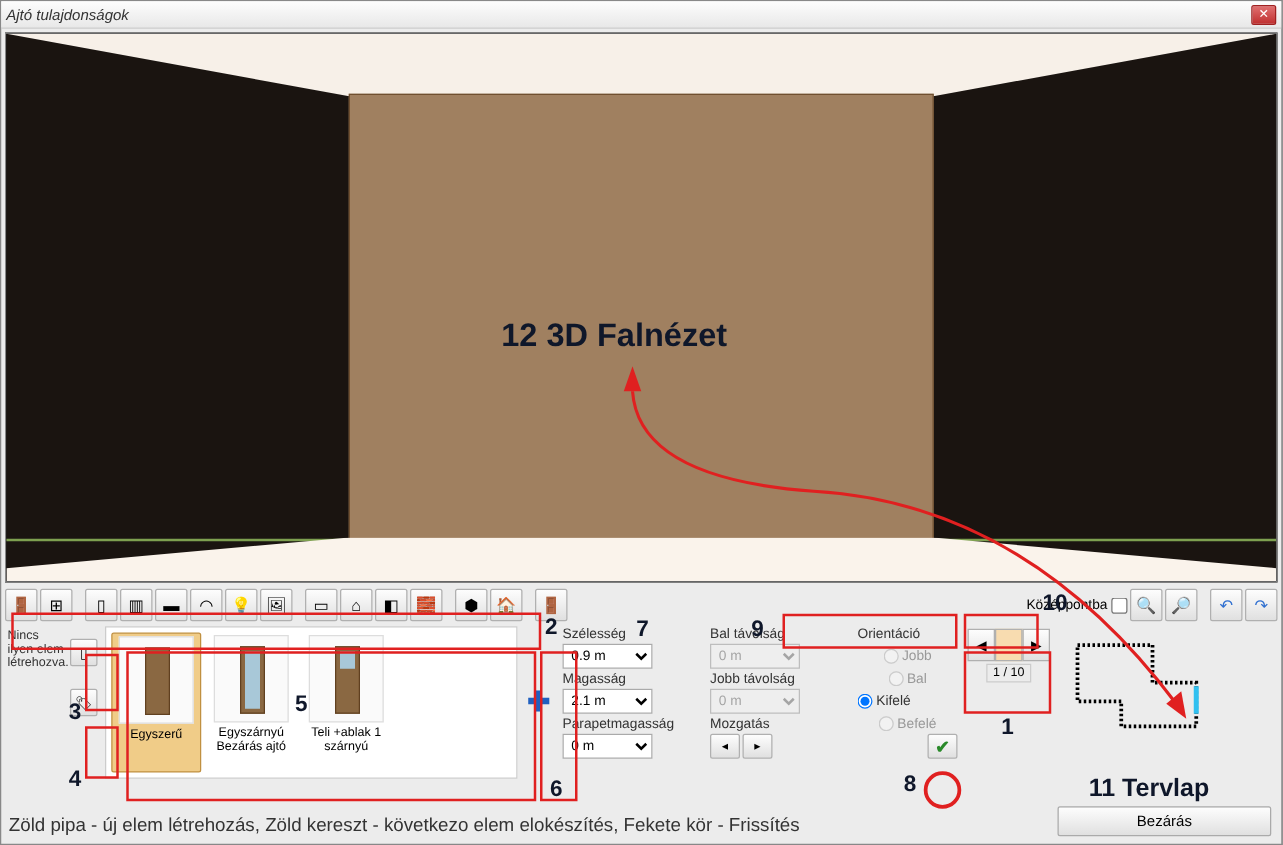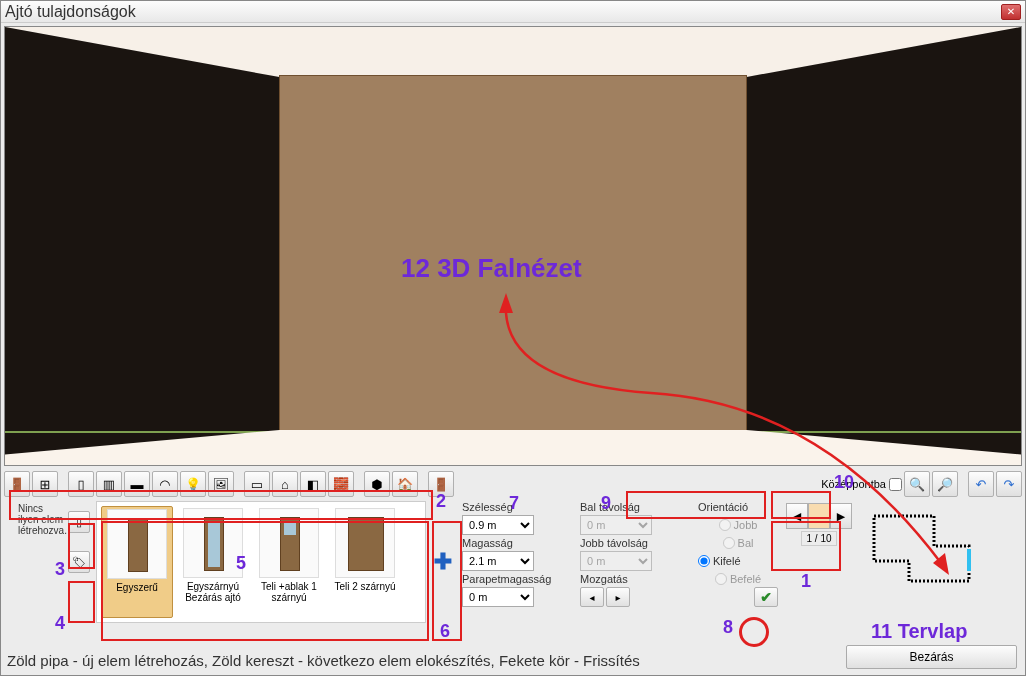--- a/index.html
+++ b/index.html
@@ -1,39 +1,39 @@
 <!DOCTYPE html>
 <html><head>
 <meta charset="utf-8">
 <style>
 * { box-sizing: border-box; margin: 0; padding: 0; }
 body { font-family: "Segoe UI", Tahoma, sans-serif; font-size: 11px; background: #f0f0f0; }
 .window { width: 1026px; height: 676px; background: #ececec; border: 1px solid #888; position: relative; }
 .titlebar { height: 22px; background: linear-gradient(#fdfdfd,#e8e8e8); border-bottom: 1px solid #ccc; display: flex; align-items: center; padding: 0 4px; }
-.titlebar-title { font-size: 16px; color: #333; }
+.titlebar-title { font-size: 12px; color: #333; font-style: italic; }
 .close-btn { margin-left: auto; width: 20px; height: 16px; background: linear-gradient(#e07070,#c03030); border: 1px solid #a02020; border-radius: 2px; color: #fff; font-size: 10px; line-height: 14px; text-align: center; cursor: pointer; }
 .content { position: absolute; top: 22px; left: 0; right: 0; bottom: 0; padding: 3px; }
 
 .viewport { height: 440px; background: #000; border: 1px solid #888; position: relative; overflow: hidden; }
 .room { position: absolute; inset: 0; }
 .ceiling { position: absolute; top: 0; left: 0; right: 0; height: 50px; background: #f7f0e8; clip-path: polygon(0 0, 100% 0, 100% 0%, 73% 100%, 27% 100%, 0 0%); }
 .floor { position: absolute; bottom: 0; left: 0; right: 0; height: 35px; background: #faf3eb; clip-path: polygon(27% 0, 73% 0, 100% 70%, 100% 100%, 0 100%, 0 70%); }
 .floor-line { position: absolute; bottom: 32px; left: 0; right: 0; height: 2px; background: #7ea050; }
 .back-wall { position: absolute; left: 27%; right: 27%; top: 48px; bottom: 33px; background: #a08060; border: 1px solid #705030; }
 .left-wall { position: absolute; left: 0; top: 0; bottom: 0; width: 27.3%; background: #1a1410; clip-path: polygon(0 0, 100% 11.5%, 100% 92%, 0 100%); }
 .right-wall { position: absolute; right: 0; top: 0; bottom: 0; width: 27.3%; background: #1a1410; clip-path: polygon(0 11.5%, 100% 0, 100% 100%, 0 92%); }
 
 .toolbar-row { margin-top: 4px; display: flex; align-items: center; gap: 2px; height: 28px; }
 .tb-btn { width: 26px; height: 26px; background: linear-gradient(#fdfdfd,#e0e0e0); border: 1px solid #b0b0b0; border-radius: 2px; cursor: pointer; display: inline-flex; align-items: center; justify-content: center; font-size: 13px; }
 .tb-sep { width: 6px; }
 .tb-spacer { flex: 1; }
 .center-chk { display: flex; align-items: center; gap: 3px; font-size: 11px; }
 .center-chk input { width: 13px; height: 13px; }
 
-.lower { display: flex; margin-top: 3px; height: 122px; margin-left: 12px; }
+.lower { display: flex; margin-top: 3px; height: 122px; }
 .left-msg { width: 52px; font-size: 10px; color: #333; padding: 2px; }
 .btn-col { width: 24px; display: flex; flex-direction: column; gap: 18px; padding-top: 10px; }
 .small-btn { width: 22px; height: 22px; background: linear-gradient(#fdfdfd,#e0e0e0); border: 1px solid #b0b0b0; border-radius: 2px; cursor: pointer; font-size: 11px; display: flex; align-items: center; justify-content: center; }
 
 .gallery { flex: 0 0 330px; border: 1px solid #ccc; background: #fff; margin: 0 4px; display: flex; overflow-x: auto; padding: 4px; gap: 4px; position: relative; }
 .gal-item { width: 72px; text-align: center; cursor: pointer; padding: 2px; border-radius: 2px; }
 .gal-item.sel { background: #f0cc88; border: 1px solid #c09040; }
 .gal-thumb { width: 60px; height: 70px; margin: 0 auto 3px; background: #fafafa; border: 1px solid #ddd; position: relative; }
 .door-shape { position: absolute; left: 20px; top: 8px; width: 20px; height: 54px; background: #8a6842; border: 1px solid #604020; }
 .door-shape.double { left: 12px; width: 36px; }
@@ -62,21 +62,21 @@
 .nav-mid { width: 22px; height: 26px; border: 1px solid #b0b0b0; background: #f8dcb0; }
 .page-num { font-size: 10px; margin-top: 2px; border: 1px solid #ccc; padding: 1px 4px; display: inline-block; }
 
 .plan-col { flex: 1; position: relative; }
 .plan-svg { width: 120px; height: 90px; margin-left: 10px; }
 
 .status { position: absolute; left: 6px; bottom: 6px; font-size: 15px; color: #333; }
 .close-btn2 { position: absolute; right: 8px; bottom: 6px; width: 171px; height: 24px; background: linear-gradient(#fdfdfd,#e0e0e0); border: 1px solid #aaa; border-radius: 2px; cursor: pointer; font-size: 12px; }
 
 
-.ann { position: absolute; color: #6d28d9; font-size: 18px; font-weight: bold; pointer-events: none; }
+.ann { position: absolute; color: #0f172a; font-size: 18px; font-weight: bold; pointer-events: none; }
 .ann.big { font-size: 26px; }
 .red-box { position: absolute; border: 2px solid #e02020; pointer-events: none; }
 .red-circle { position: absolute; border: 3px solid #e02020; border-radius: 50%; pointer-events: none; }
 </style>
 </head>
 <body>
 
 <div class="window">
   <div class="titlebar">
     <span class="titlebar-title">Ajtó tulajdonságok</span>
@@ -149,26 +149,20 @@
           <div class="gal-thumb">
               <div class="door-shape glass"></div>
             </div>
           <div class="gal-label">Egyszárnyú Bezárás ajtó</div>
         </div>
         <div class="gal-item">
           <div class="gal-thumb">
               <div class="door-shape window"></div>
             </div>
           <div class="gal-label">Teli +ablak 1 szárnyú</div>
-        </div>
-        <div class="gal-item">
-          <div class="gal-thumb">
-              <div class="door-shape double"></div>
-            </div>
-          <div class="gal-label">Teli 2 szárnyú</div>
         </div>
       </div>
 
       <div class="plus-col">
         <span class="plus-btn">✚</span>
       </div>
 
       <div class="props">
         <div class="prop-grid">
           <div class="prop-label">Szélesség</div>

